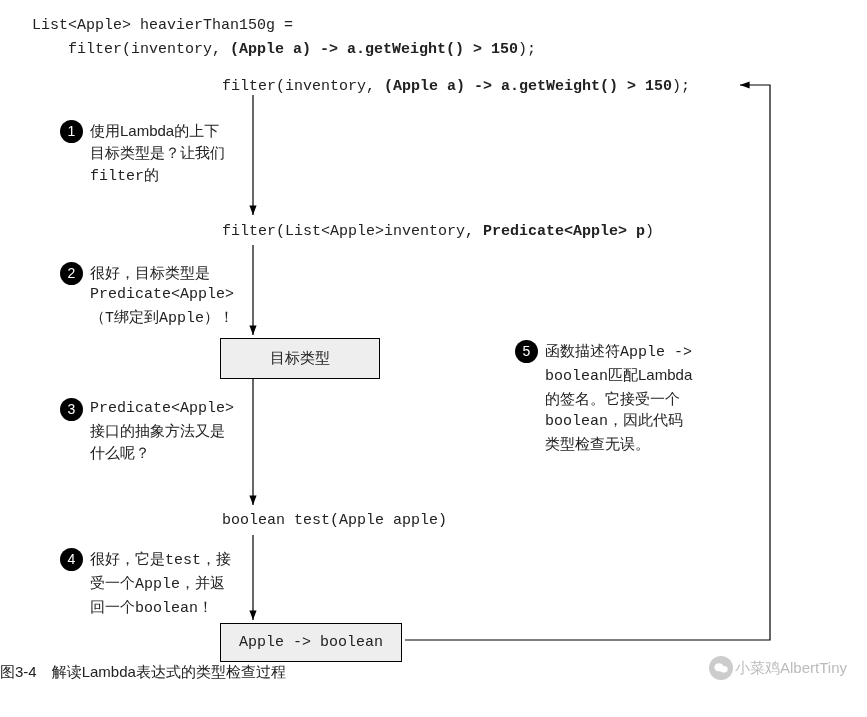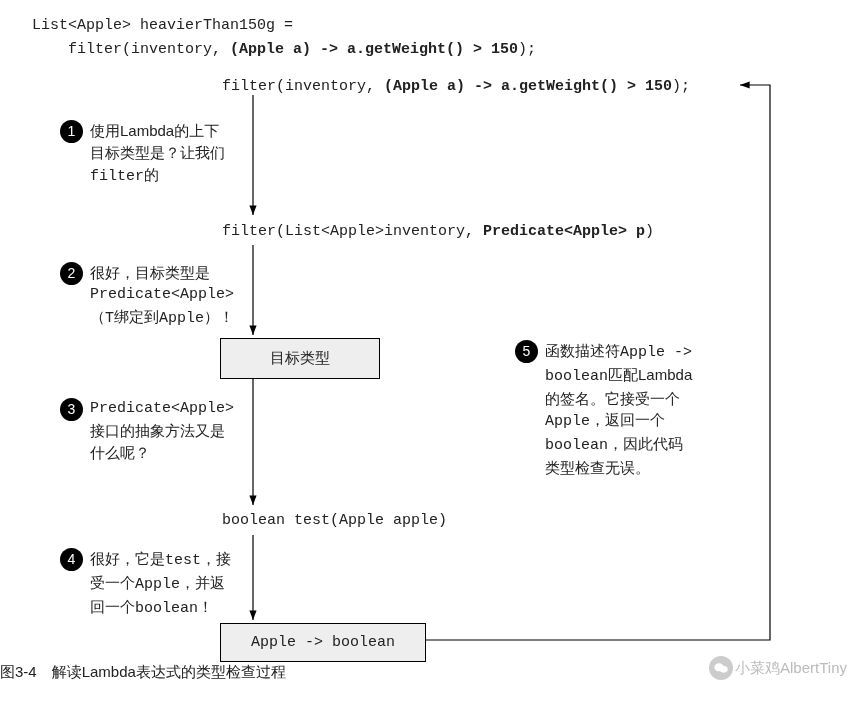--- a/index.html
+++ b/index.html
@@ -50,21 +50,21 @@
   </div>
 
   <div class="boxed" style="left:220px;top:278px;width:160px">
     <span>目标类型</span>
   </div>
 
   <div class="code-node" style="left:222px;top:452px">
     <span>boolean test(Apple apple)</span>
   </div>
 
-  <div class="boxed" style="left:220px;top:563px;width:206px">
+  <div class="boxed" style="left:220px;top:563px;width:182px">
     <span>Apple -&gt; boolean</span>
   </div>
 
   <div class="step" style="left:90px;top:60px;width:160px">
     <span class="num">1</span>
     <div>使用Lambda的上下</div>
     <div>目标类型是？让我们</div>
     <div><span class="mono">filter</span><span>的</span></div>
   </div>
 
@@ -87,21 +87,20 @@
     <div>很好，它是<span class="mono">test</span>，接</div>
     <div>受一个<span class="mono">Apple</span>，并返</div>
     <div>回一个<span class="mono">boolean</span>！</div>
   </div>
 
   <div class="step" style="left:545px;top:280px;width:180px">
     <span class="num">5</span>
     <div>函数描述符<span class="mono">Apple -&gt;</span></div>
     <div><span class="mono">boolean</span>匹配Lambda</div>
     <div>的签名。它接受一个</div>
-    <div><span class="mono">Apple</span>，返回一个</div>
     <div><span class="mono">boolean</span>，因此代码</div>
     <div>类型检查无误。</div>
   </div>
 
   <div class="caption">图3-4　解读Lambda表达式的类型检查过程</div>
 
   <div class="watermark">
     <span class="wm-icon">
       <svg width="16" height="16" viewBox="0 0 24 24">
           <ellipse cx="9" cy="11" rx="7" ry="6" fill="#fff"></ellipse>

